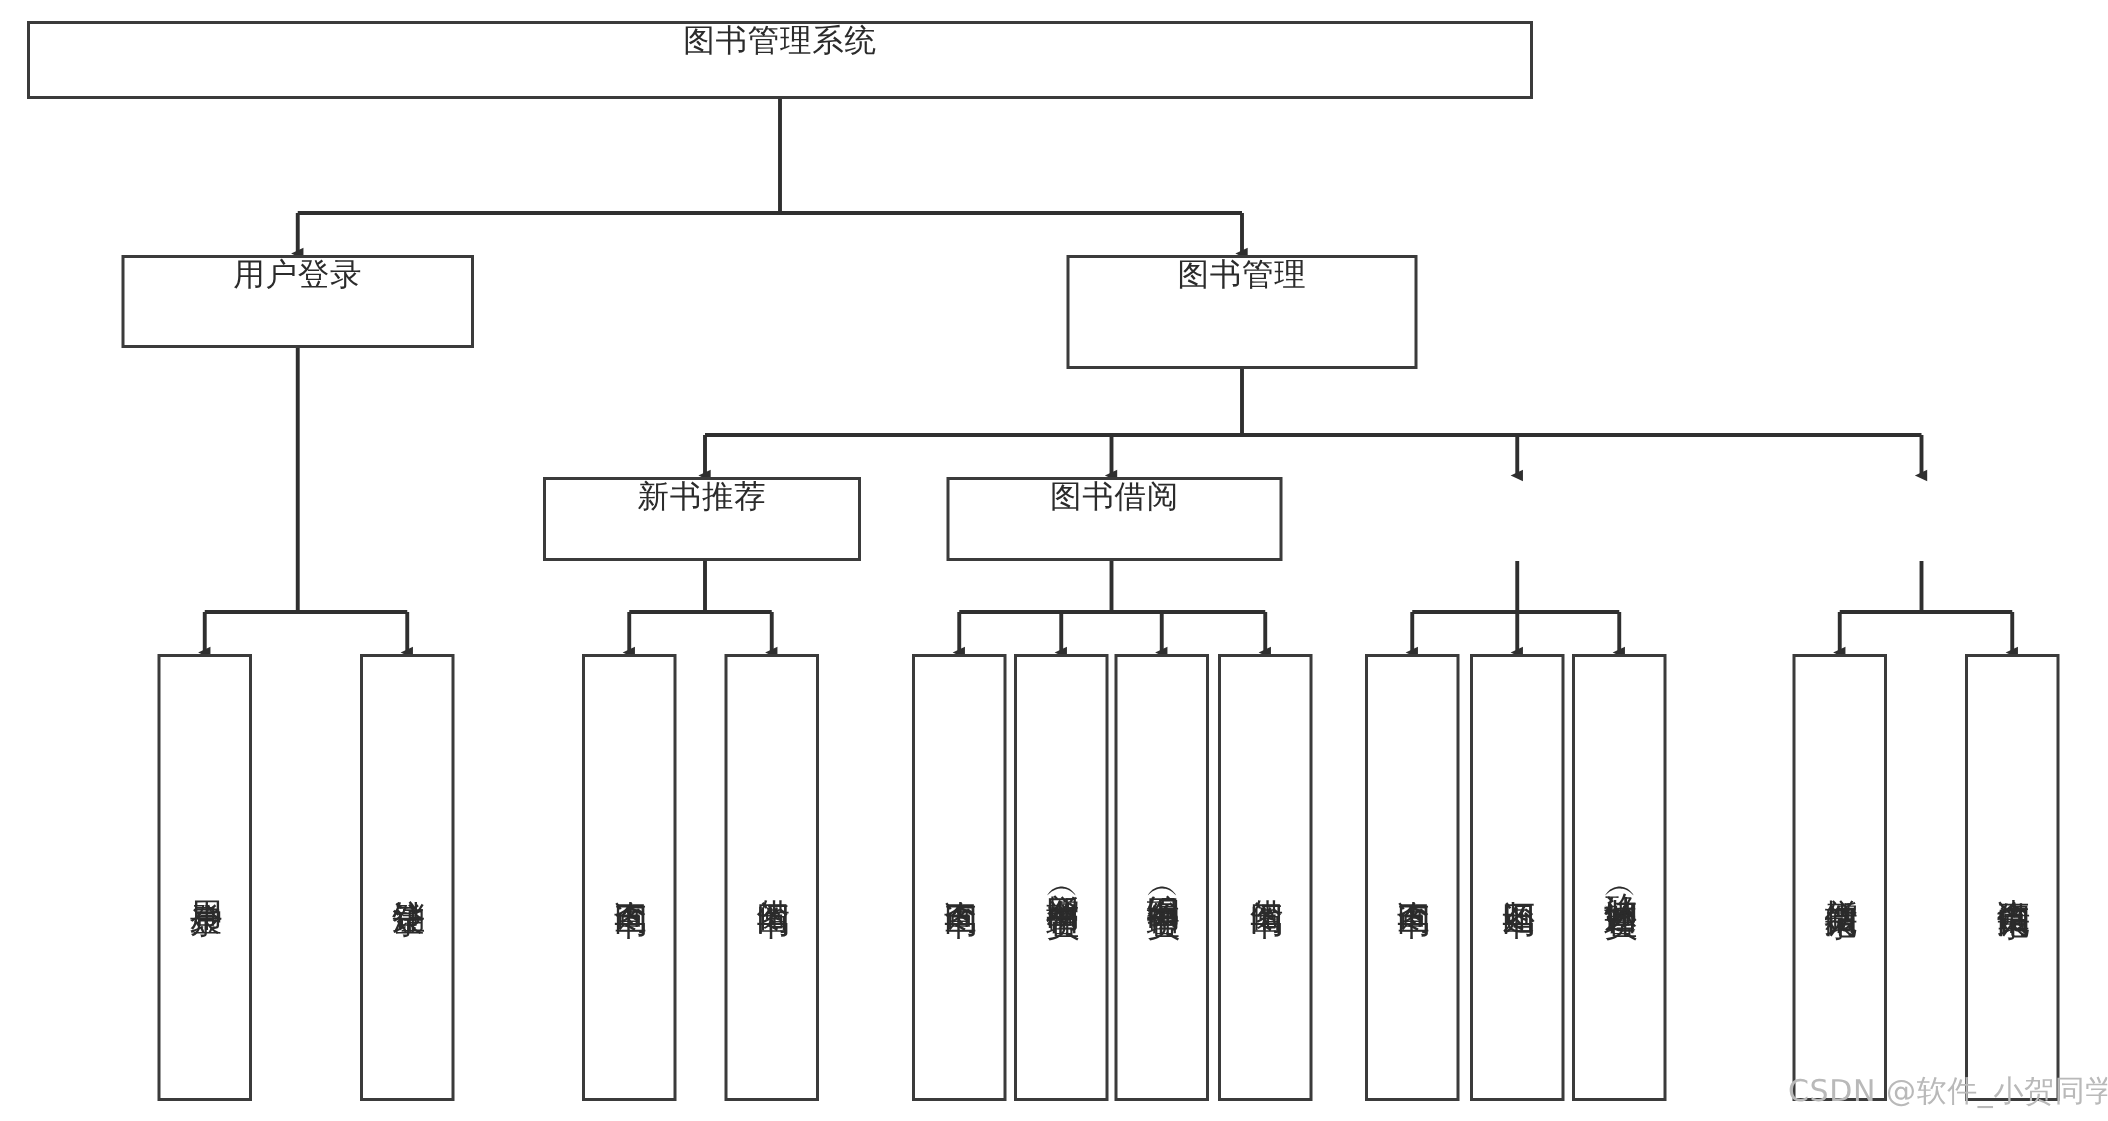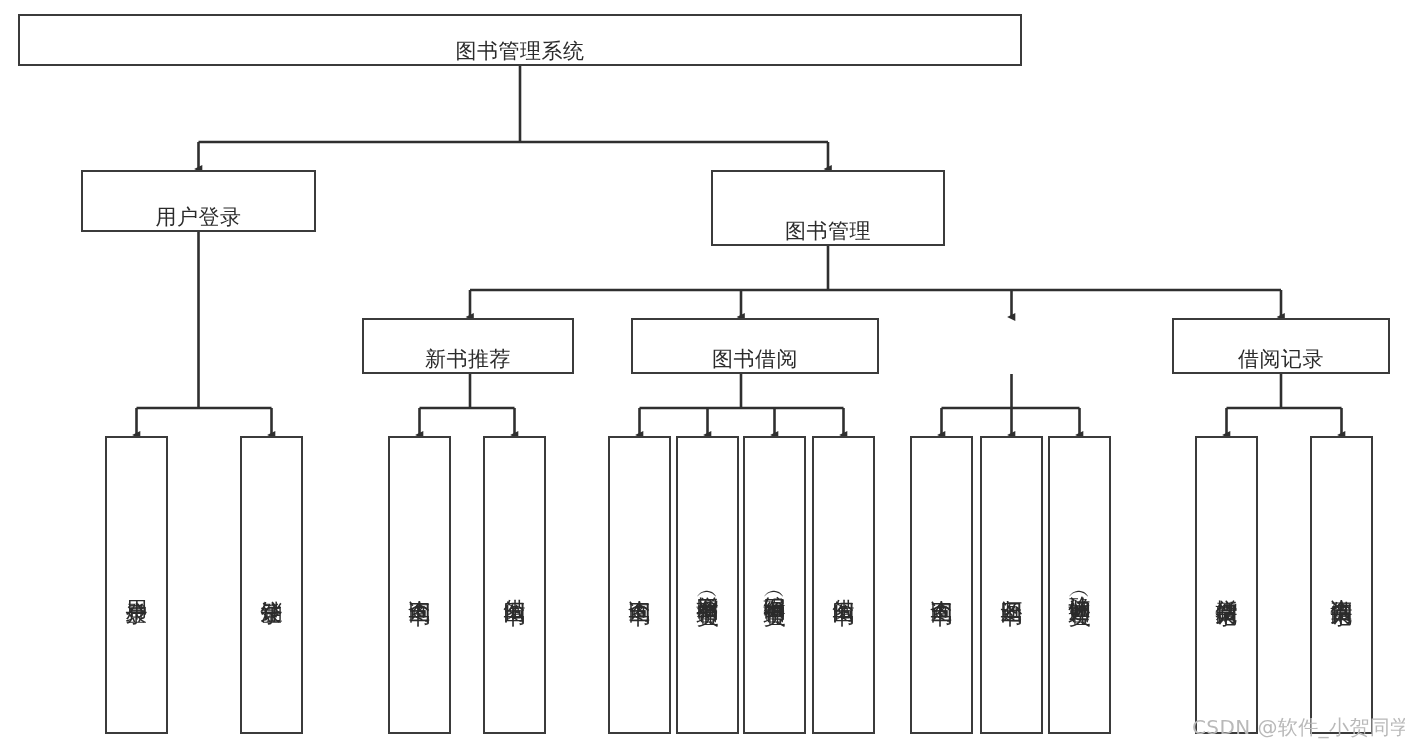--- a/index.html
+++ b/index.html
@@ -24,21 +24,21 @@
     top: 0;
     width: 1405px;
     height: 747px;
     pointer-events: none;
   }
   .node {
     position: absolute;
     background: #ffffff;
     border: 2.5px solid #3b3b3b;
     display: flex;
-    align-items: flex-end;
+    align-items: flex-start;
     justify-content: center;
     color: #2b2b2b;
   }
   .node .lbl {
     display: block;
     text-align: center;
     line-height: 1.12;
     letter-spacing: 0.5px;
   }
   
@@ -125,28 +125,25 @@
   </div>
 
   <div class="node horiz" style="left:711px;top:170px;width:234px;height:76px;">
     <span class="lbl">图书管理</span>
   </div>
 
   <div class="node horiz" style="left:362px;top:318px;width:212px;height:56px;">
     <span class="lbl">新书推荐</span>
   </div>
 
-  <div class="node horiz" style="left:631px;top:318px;width:248px;height:56px;">
+  <div class="node horiz" style="left:631px;top:318px;width:224px;height:56px;">
     <span class="lbl">图书借阅</span>
   </div>
 
 
-  <div class="node horiz" style="left:1172px;top:318px;width:218px;height:56px;">
-    <span class="lbl">借阅记录</span>
-  </div>
 
   <div class="node vert" style="left:105px;top:436px;width:63px;height:298px;">
     <span class="lbl">用户登录</span>
   </div>
 
   <div class="node vert" style="left:240px;top:436px;width:63px;height:298px;">
     <span class="lbl">注销登录</span>
   </div>
 
   <div class="node vert" style="left:388px;top:436px;width:63px;height:298px;">

